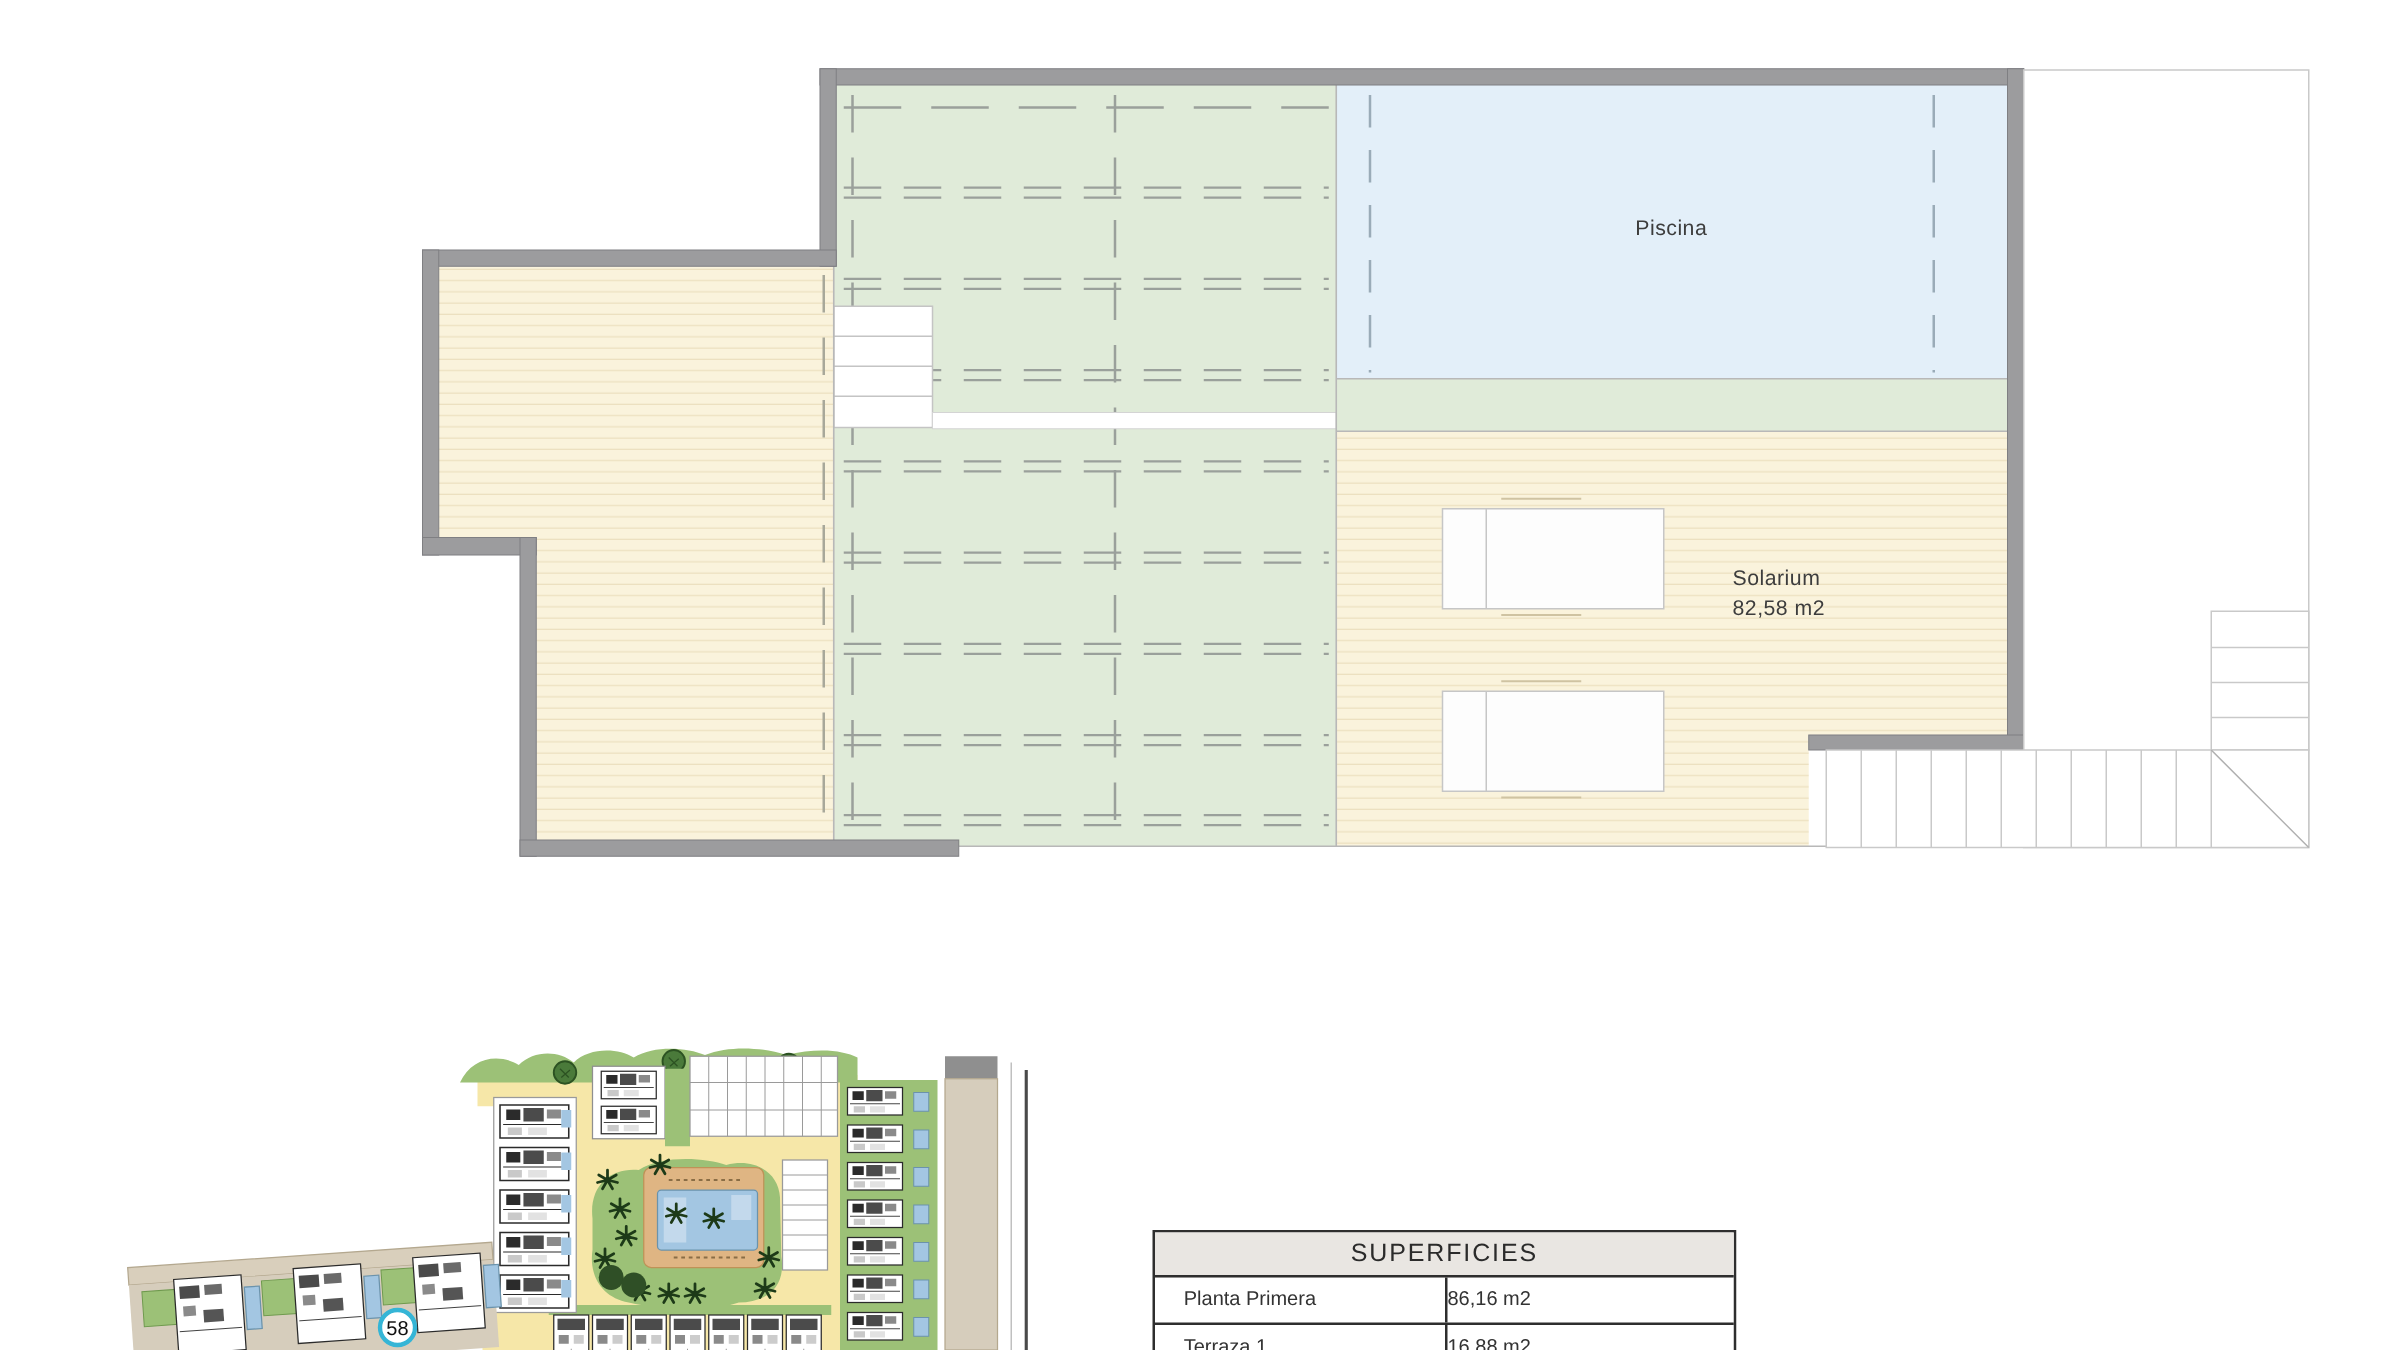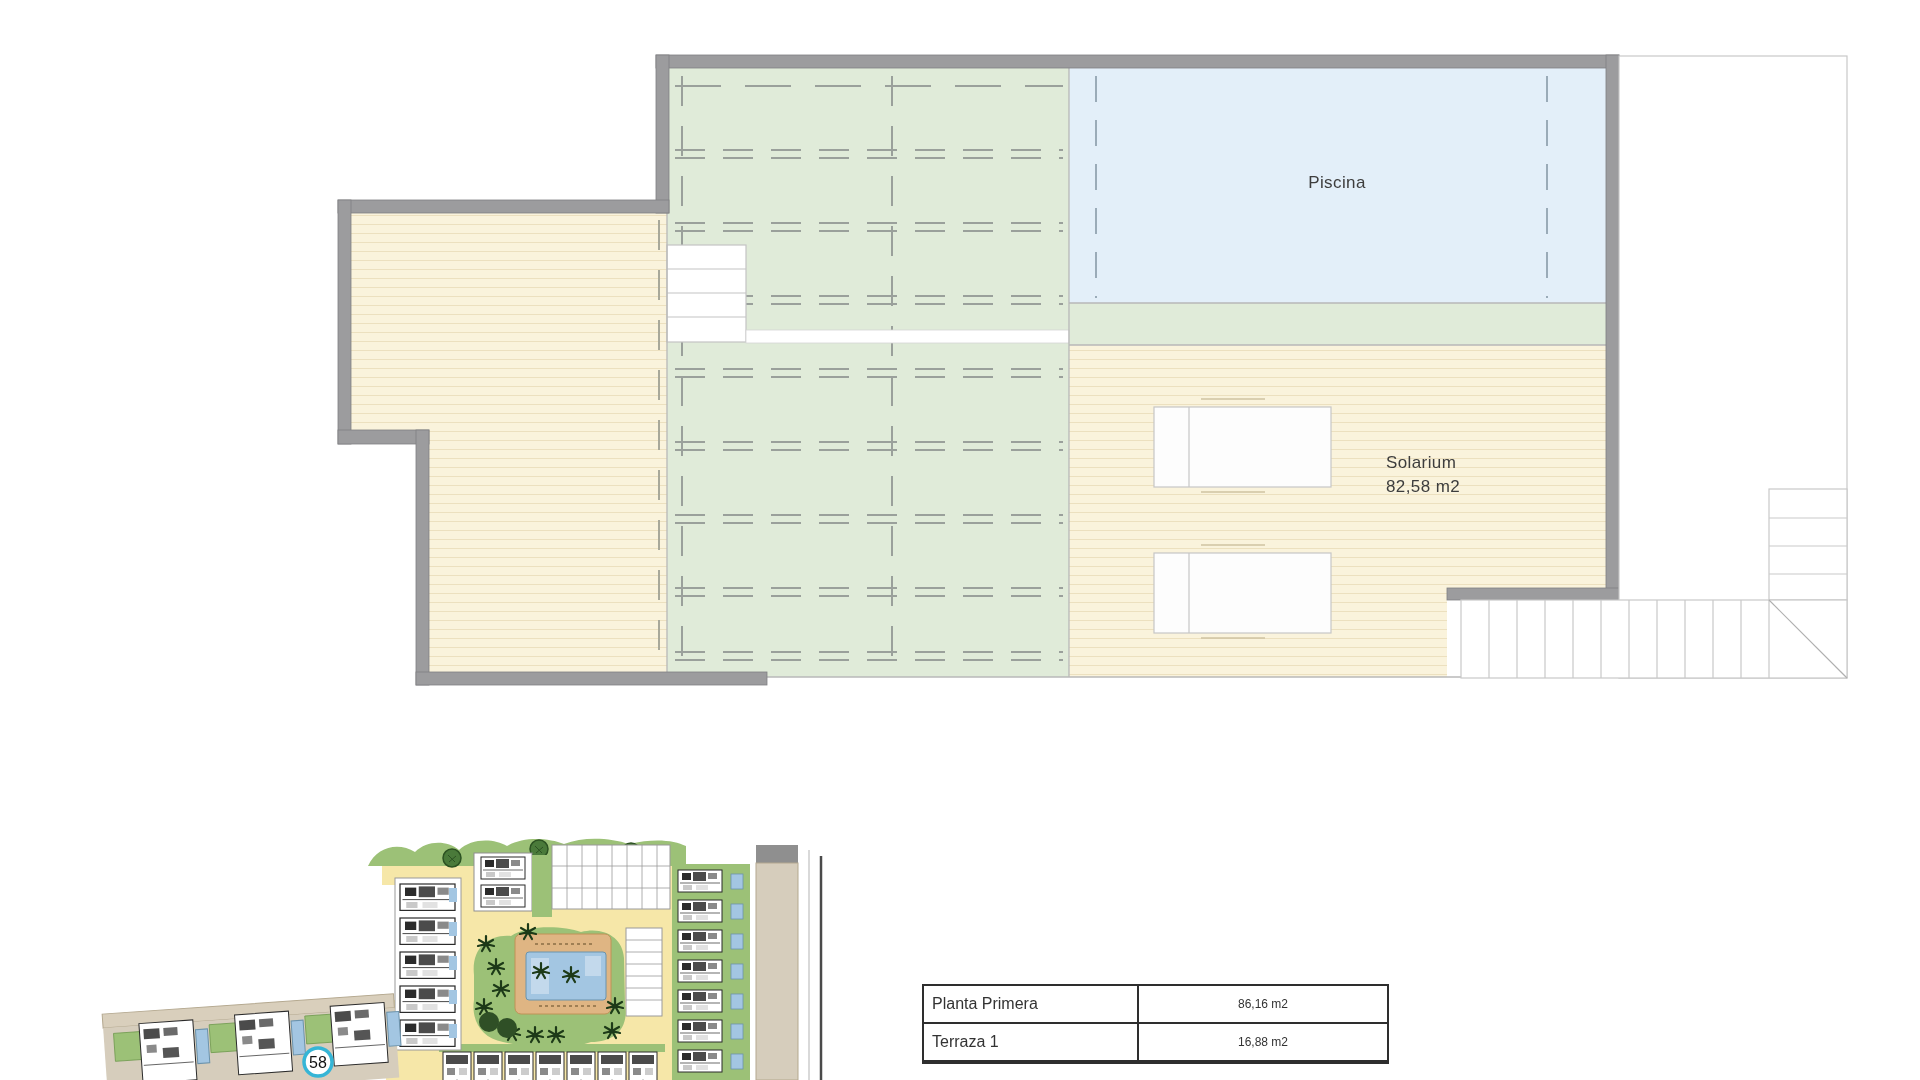--- a/index.html
+++ b/index.html
@@ -20,24 +20,24 @@
     border:2px solid #2e2e2e; background:#fff; box-sizing:border-box;
   }
   .sup-head {
     height:34px; line-height:34px; background:#e9e6e2;
     border-bottom:2px solid #2e2e2e; text-align:center;
     font-size:20px; letter-spacing:1.5px; color:#2b2b2b;
   }
   .sup-row { display:flex; height:36px; border-bottom:2px solid #2e2e2e; }
   .sup-row:last-child { border-bottom:2px solid #2e2e2e; }
   .sup-label {
-    width:215px; border-right:2px solid #2e2e2e; box-sizing:border-box;
-    padding-left:8px; line-height:36px; font-size:16px; color:#333;
-  }
-  .sup-value { flex:1; text-align:center; line-height:36px; font-size:12px; color:#333; }
+    width:234px; border-right:2px solid #2e2e2e; box-sizing:border-box;
+    padding-left:23px; line-height:36px; font-size:16px; color:#333;
+  }
+  .sup-value { flex:1; line-height:36px; font-size:16px; color:#333; }
 </style>
 </head>
 <body>
 
 <div class="page">
 
 <svg width="1920" height="1080" viewBox="0 0 1920 1080">
   <defs>
     <pattern id="planks" width="6" height="9" patternUnits="userSpaceOnUse">
       <rect width="6" height="9" fill="#faf3dc"></rect>
@@ -275,20 +275,21 @@
       <circle cx="299" cy="1062" r="14" fill="#ffffff" stroke="#35b5d6" stroke-width="3.5"></circle>
       <text class="badge-num" x="299" y="1068" text-anchor="middle">58</text>
     </g>
 
     <line x1="802" y1="856" x2="802" y2="1080" stroke="#4a4a4a" stroke-width="2.5"></line>
   </g>
 </svg>
 
 
 <div class="sup">
+  <div class="sup-head">SUPERFICIES</div>
   <div class="sup-row">
     <div class="sup-label">Planta Primera</div>
     <div class="sup-value">86,16 m2</div>
   </div>
   <div class="sup-row">
     <div class="sup-label">Terraza 1</div>
     <div class="sup-value">16,88 m2</div>
   </div>
 </div>
 

